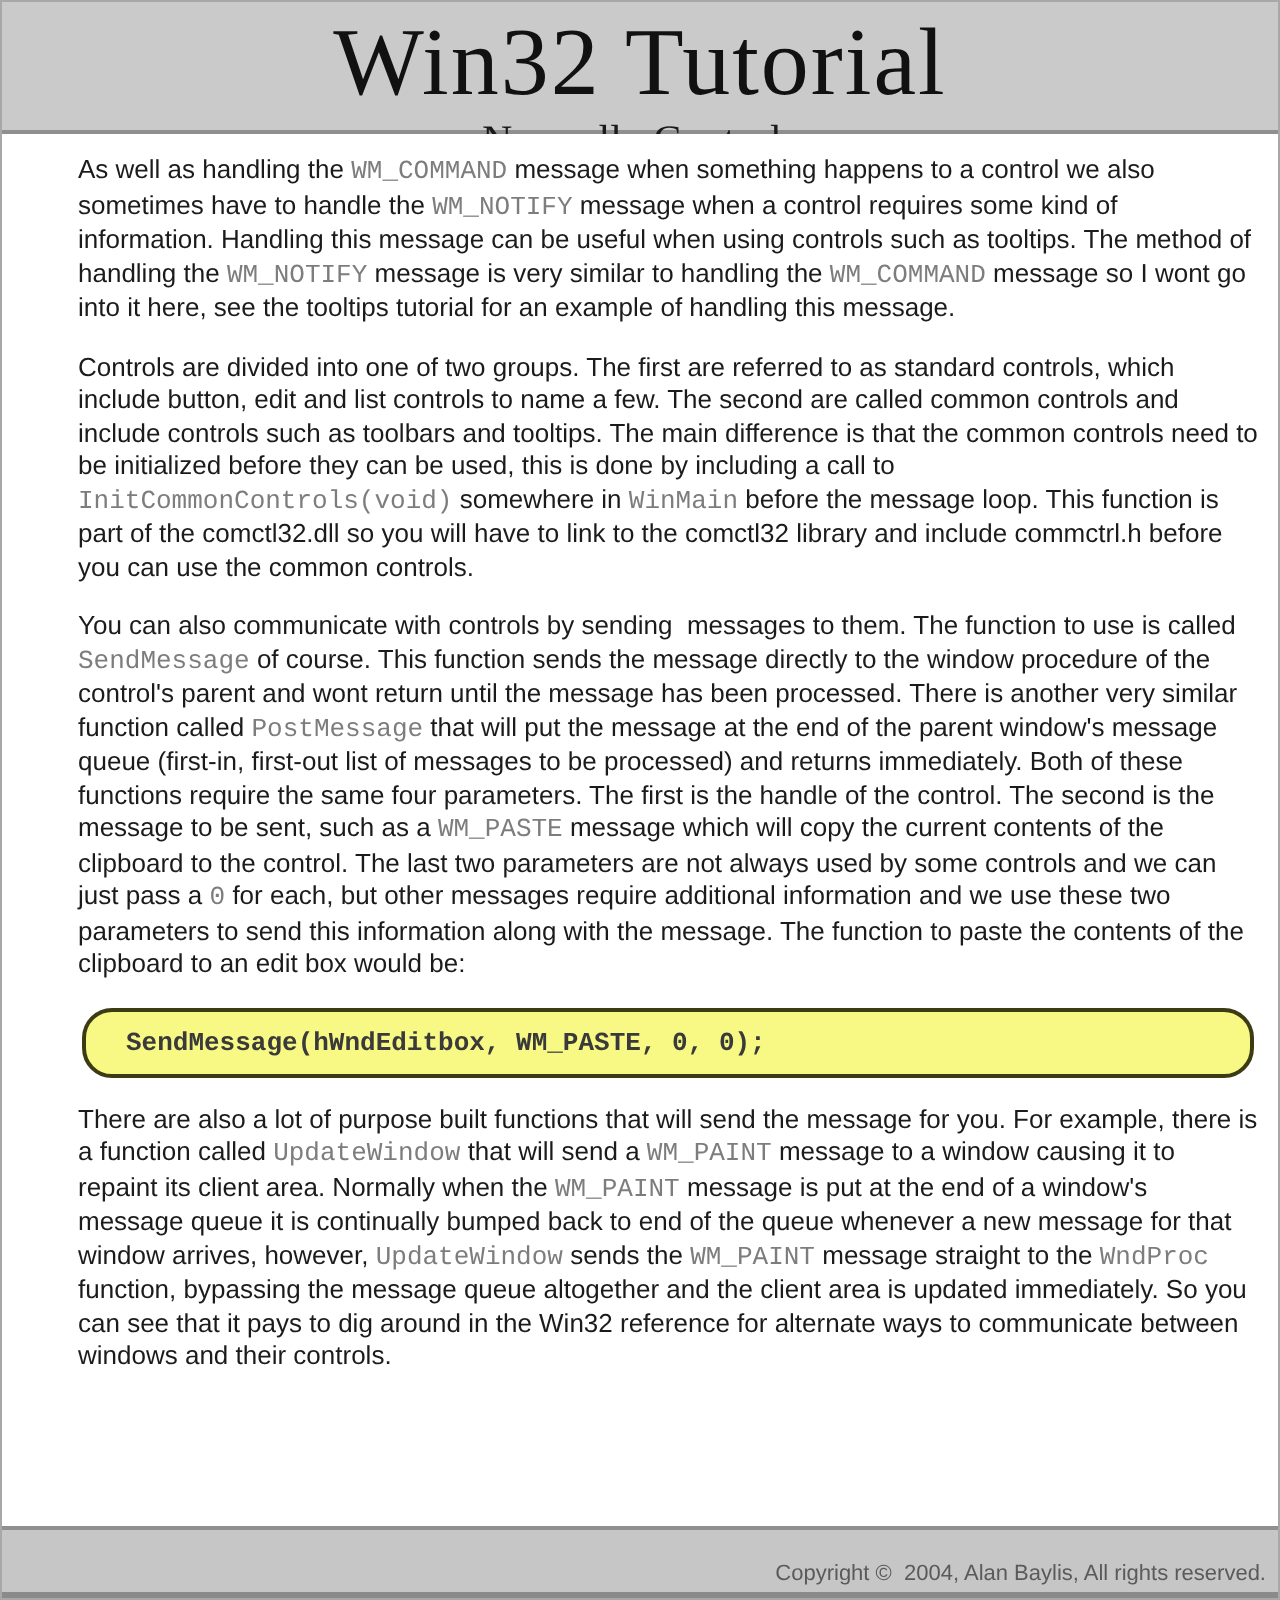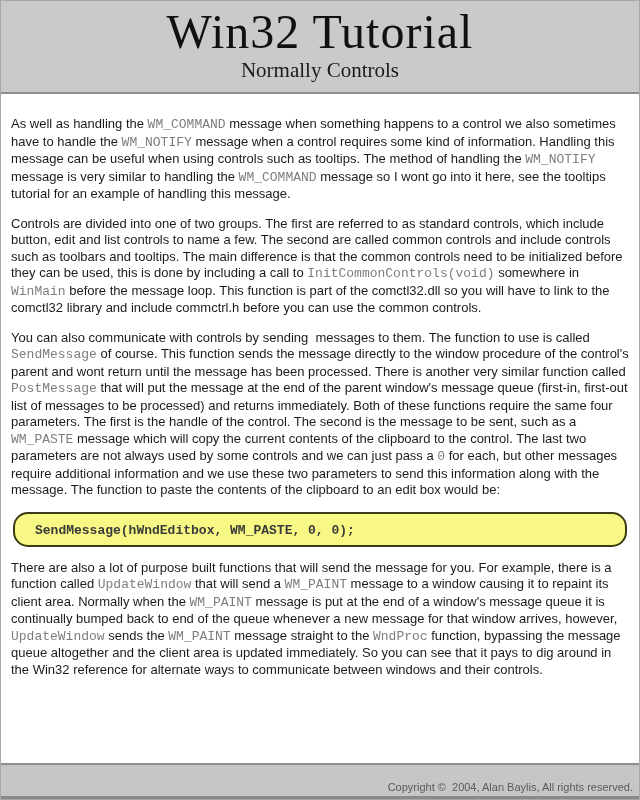--- a/index.html
+++ b/index.html
@@ -14,42 +14,43 @@
     display: flex; flex-direction: column;
     background: #ffffff;
     border: 1px solid var(--page-border);
   }
   .header {
     box-sizing: border-box;
     background: var(--header-bg);
     border-bottom: 2px solid var(--frame-border);
     text-align: center;
     padding-top: 5px;
-    height: 93px;
+    height: 66px;
     flex: 0 0 auto;
   }
   .title {
     font-family: "Liberation Serif", serif;
     font-size: 48px;
     line-height: 52px;
     color: #111111;
     letter-spacing: 1px;
   }
   .subtitle {
     font-family: "Liberation Serif", serif;
     font-size: 21px;
     line-height: 25px;
     color: #1a1a1a;
   }
   .content {
     flex: 1 1 auto;
     background: #ffffff;
-    padding: 22px 10px 0 10px;
+    padding: 10px 10px 0 10px;
     overflow: hidden;
     color: var(--body-text);
+    margin-left: 28px;
   }
   .para {
     margin: 0 0 13px 0;
     font-size: 13px;
     line-height: 16.5px;
     white-space: pre-wrap;
   }
   .icode {
     font-family: "Liberation Mono", monospace;
     font-size: 13px;

